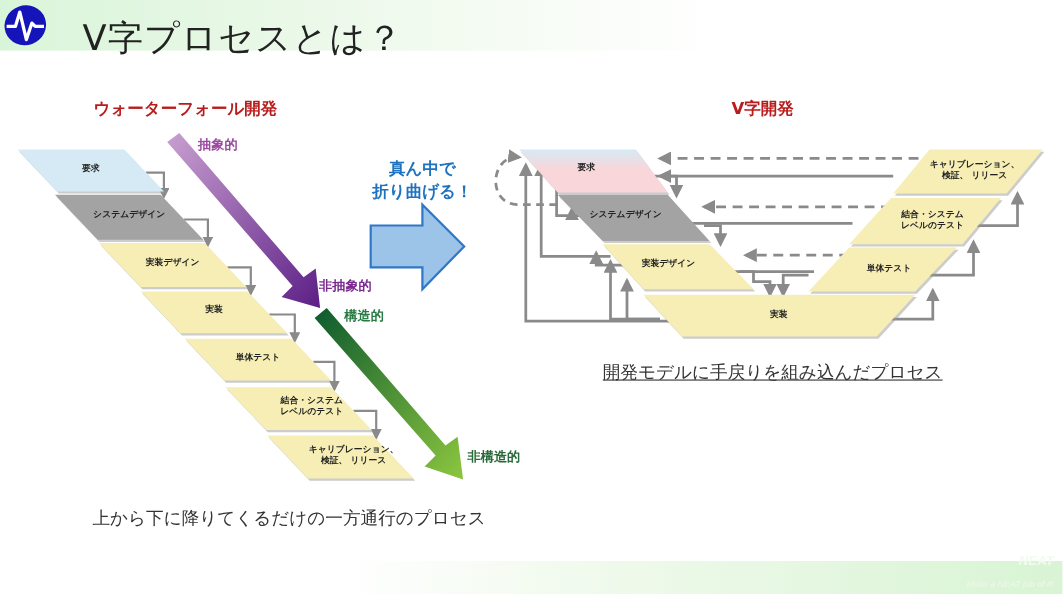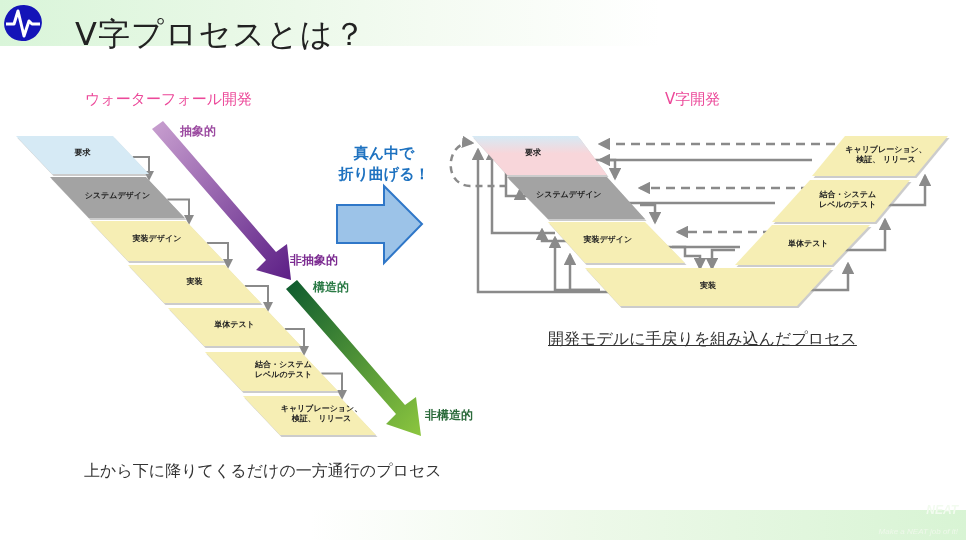--- a/index.html
+++ b/index.html
@@ -11,21 +11,21 @@
   .title-band {
     position: absolute; left: 0; top: 0; width: 660px; height: 46px;
     background: linear-gradient(90deg, #d9f5d9 0%, #e8f8e6 35%, #f4fbf2 65%, rgba(255,255,255,0) 100%);
   }
   .logo { position: absolute; left: 2px; top: 3px; width: 42px; height: 40px; }
   .page-title {
     position: absolute; left: 75px; top: 1px; font-size: 32px; line-height: 42px;
     color: #222; letter-spacing: 1px; margin-top: 12px;
   }
   .section-title {
-    position: absolute; font-size: 15px; font-weight: normal; color: #ec4899; white-space: nowrap;
+    position: absolute; font-size: 15px; font-weight: bold; color: #b91c1c; white-space: nowrap;
   }
   .caption { position: absolute; font-size: 16px; color: #333; white-space: nowrap; }
   .footer-band {
     position: absolute; left: 310px; top: 510px; width: 656px; height: 30px;
     background: linear-gradient(90deg, rgba(255,255,255,0) 0%, #eef9ea 40%, #d8f4d4 100%);
   }
   .footer-brand {
     position: absolute; right: 8px; top: 503px; font-size: 12px; font-weight: bold; font-style: italic;
     color: #f2fbef; font-family: "Liberation Sans", sans-serif;
   }

